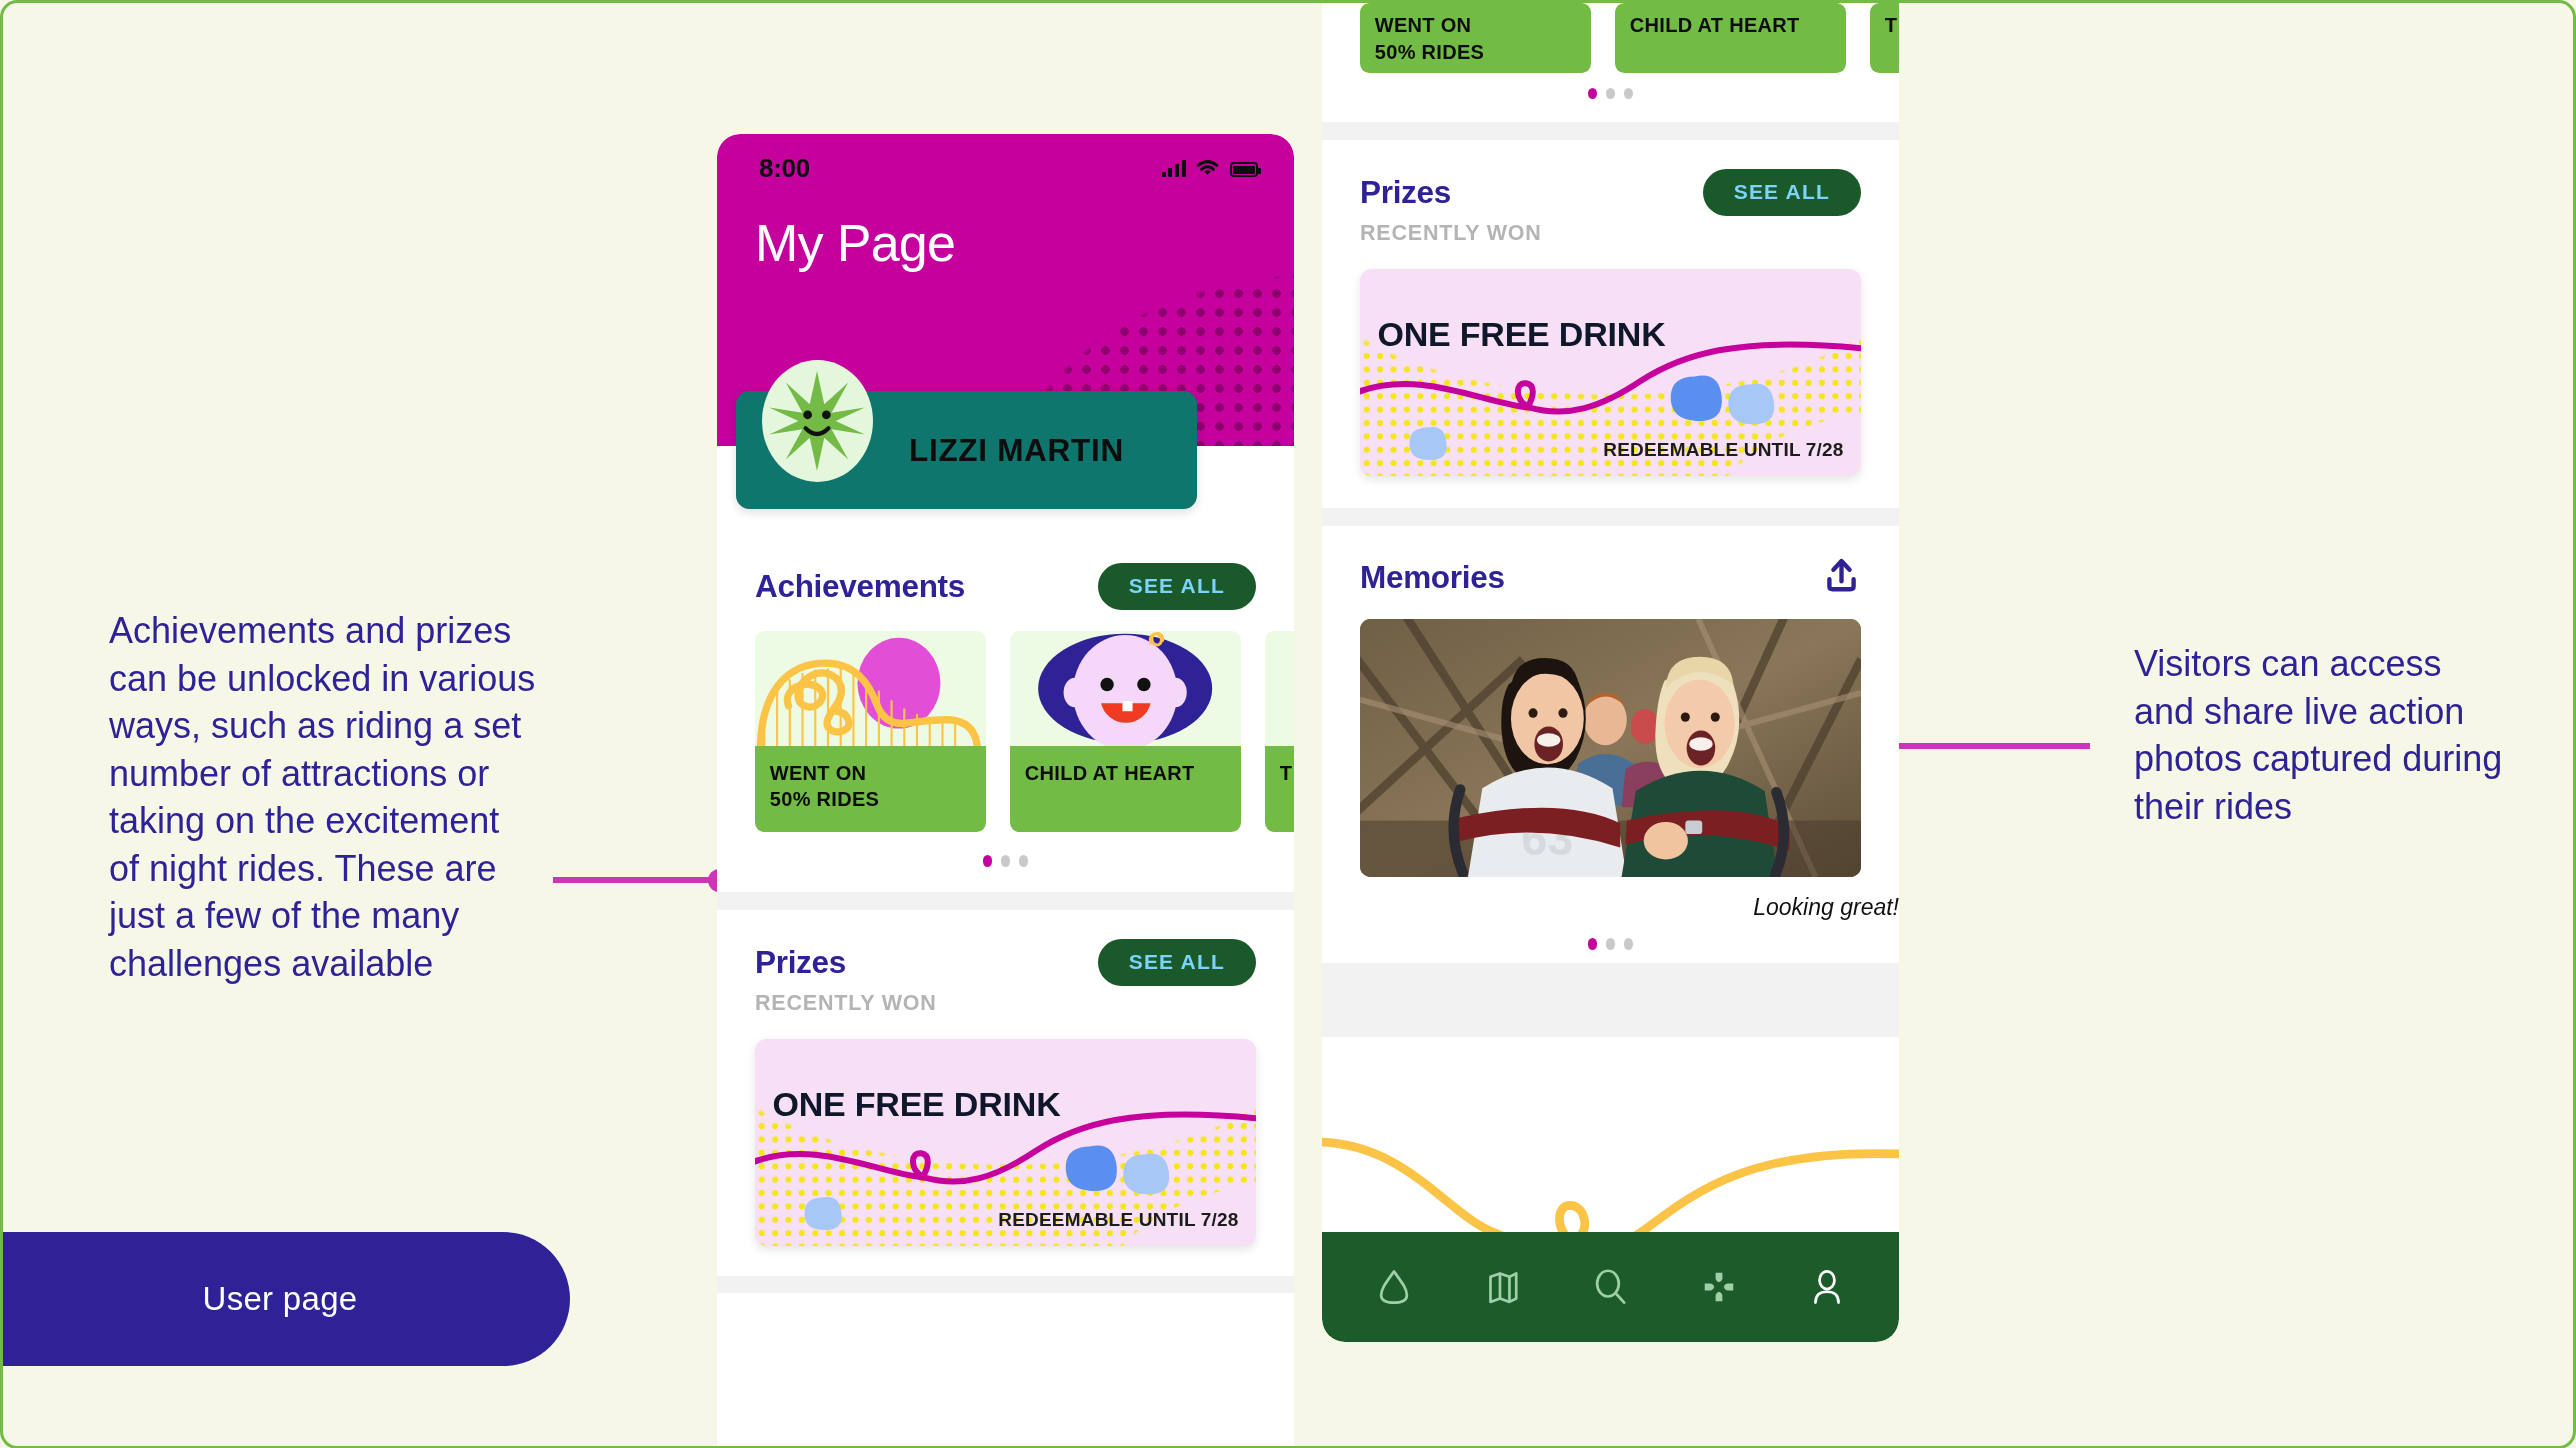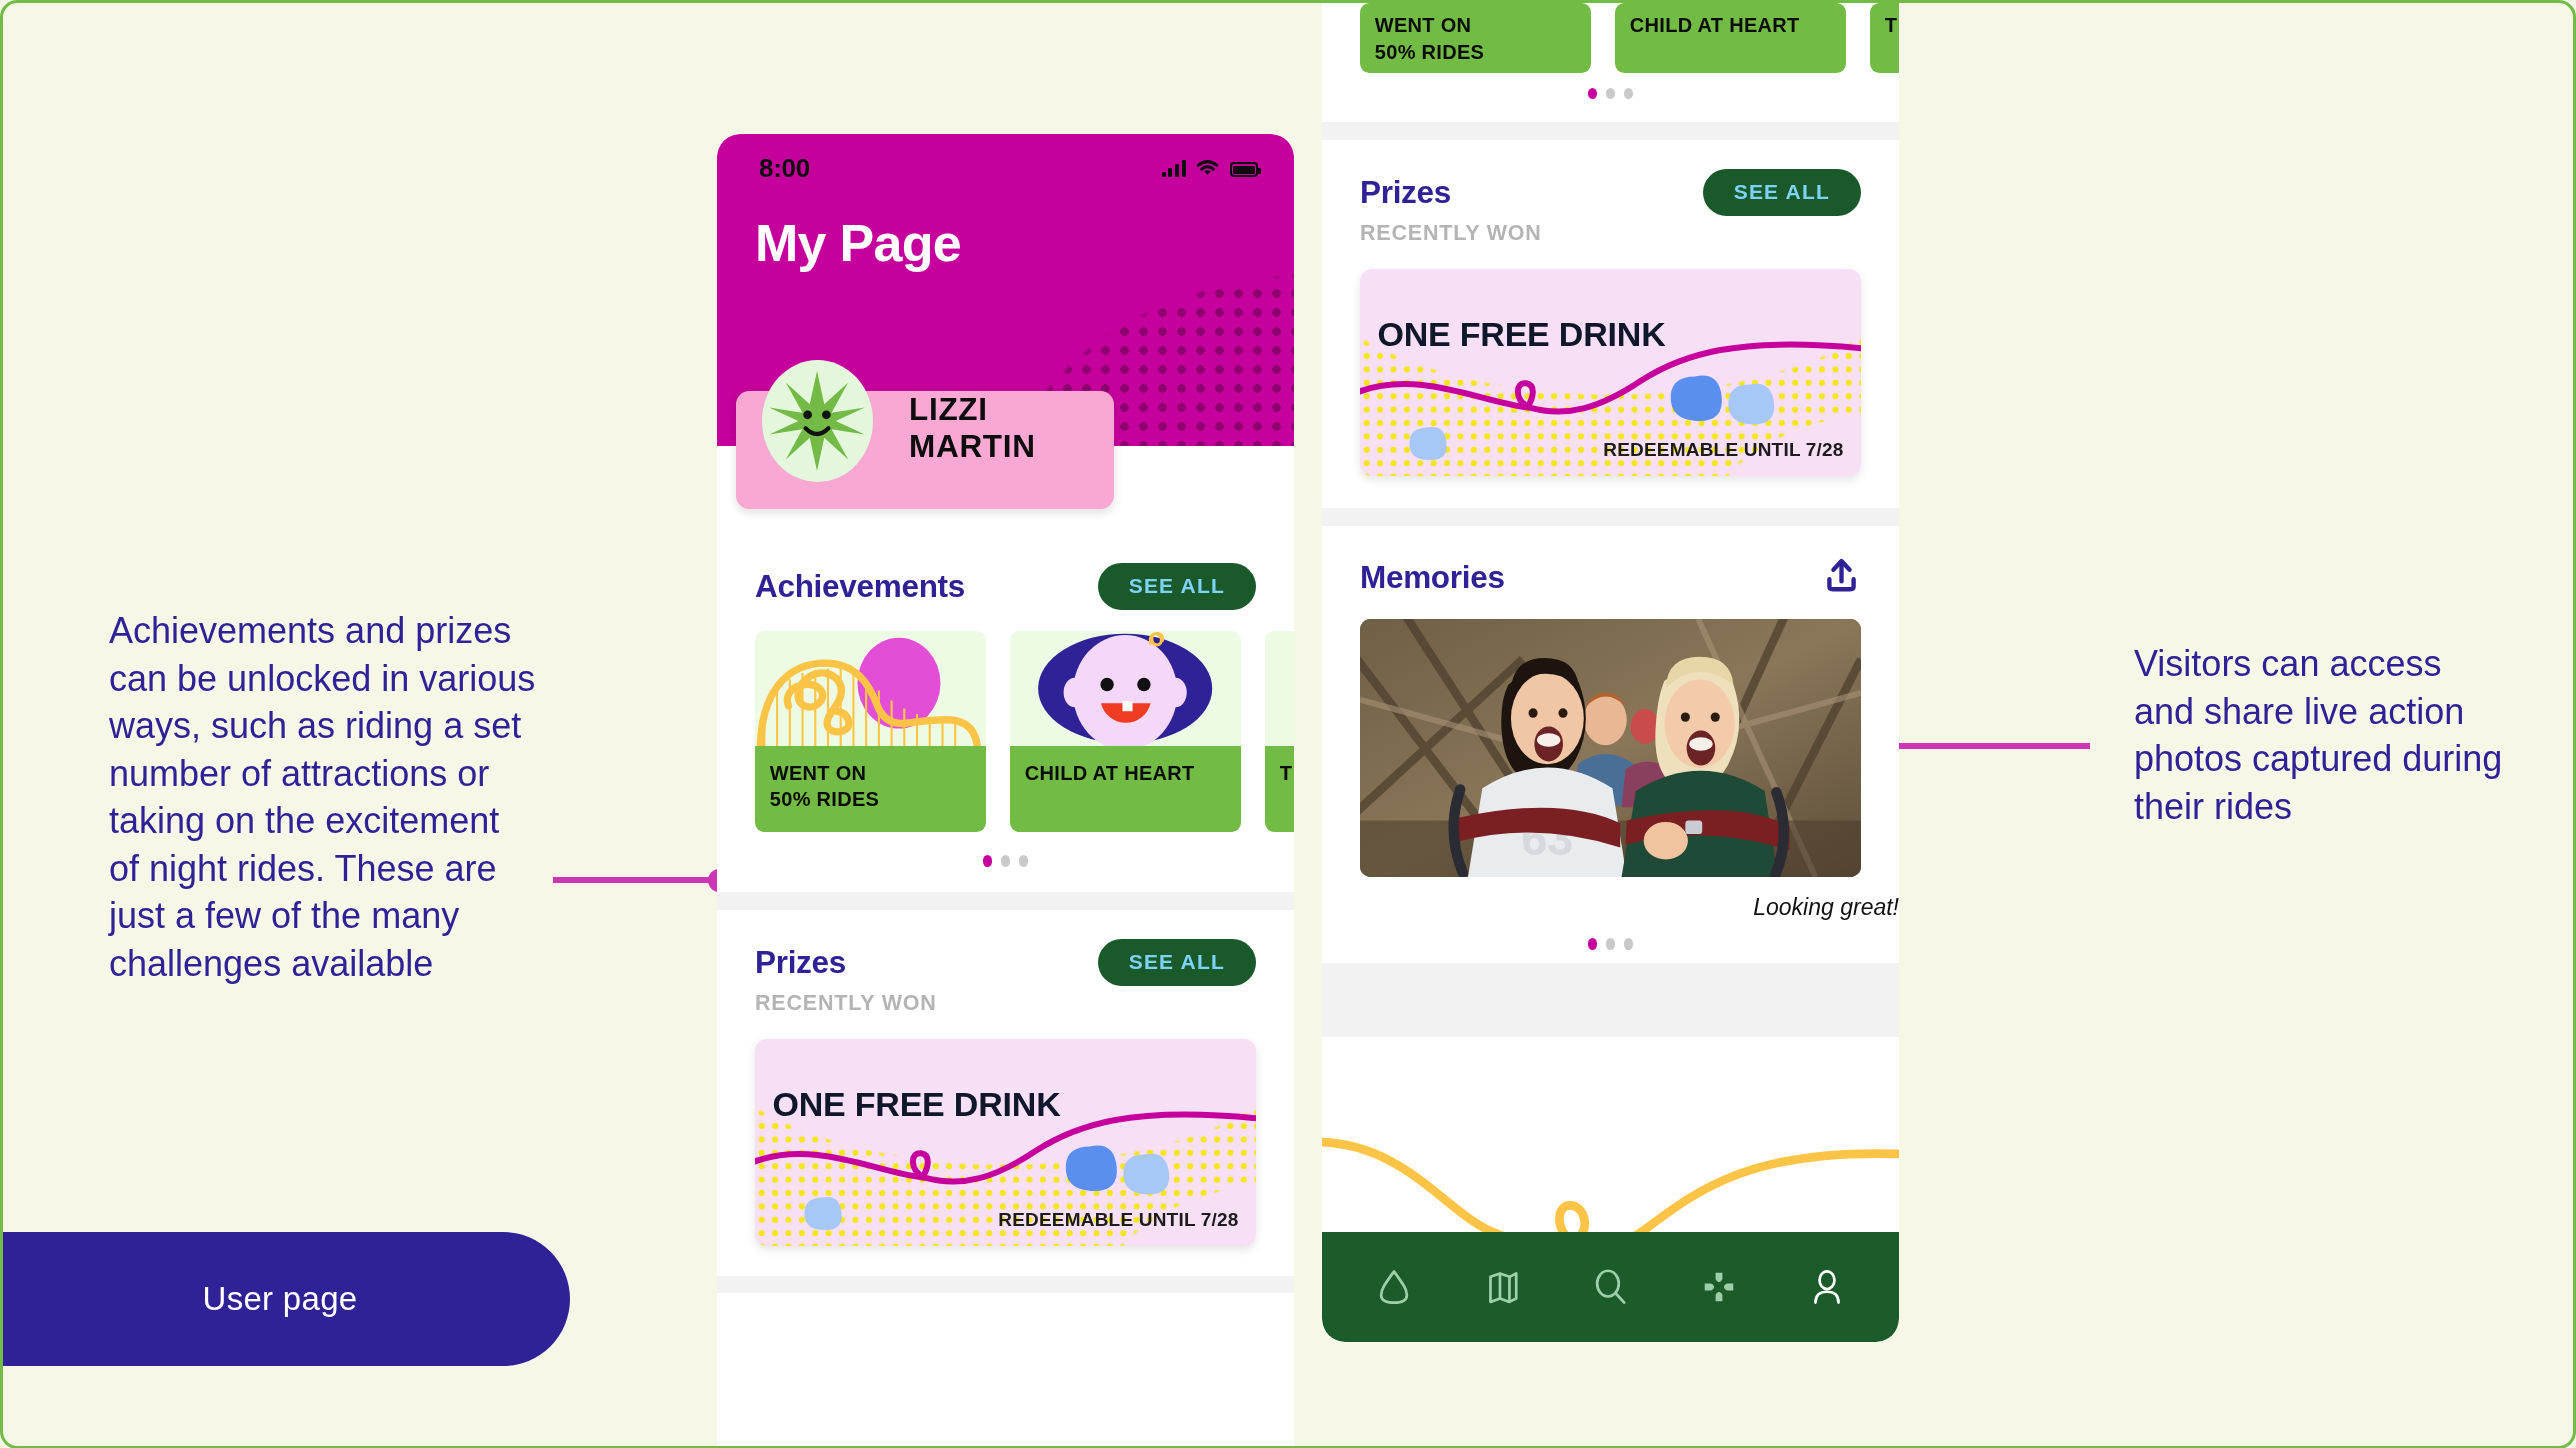--- a/index.html
+++ b/index.html
@@ -127,33 +127,33 @@
   .batt::before {
     content: ""; position: absolute;
     right: -4.7px; top: 4px; width: 2.7px; height: 5.4px;
     background: #0d0d0d; border-radius: 0 1.3px 1.3px 0;
   }
   .page-title {
     position: absolute;
     left: 38px; top: 79px;
     color: #ffffff;
     font-size: 52px;
-    font-weight: 700;
+    font-weight: 400;
     letter-spacing: -0.7px;
   }
 
   
   .profile {
     position: absolute;
     left: 19px; top: 257px;
-    width: 378px; height: 118px;
-    background: #f9a8d4;
+    width: 461px; height: 118px;
+    background: #0f766e;
     border-radius: 13.4px;
     box-shadow: 0 3.4px 9.4px rgba(0,0,0,0.12);
-    display: flex; align-items: flex-start;
+    display: flex; align-items: center;
     z-index: 4;
   }
   .avatar {
     position: absolute;
     left: 25.5px; top: -31px;
     width: 111px; height: 122px;
     border-radius: 50%;
     background: #e4f7dc;
     display: flex; align-items: center; justify-content: center;
   }

